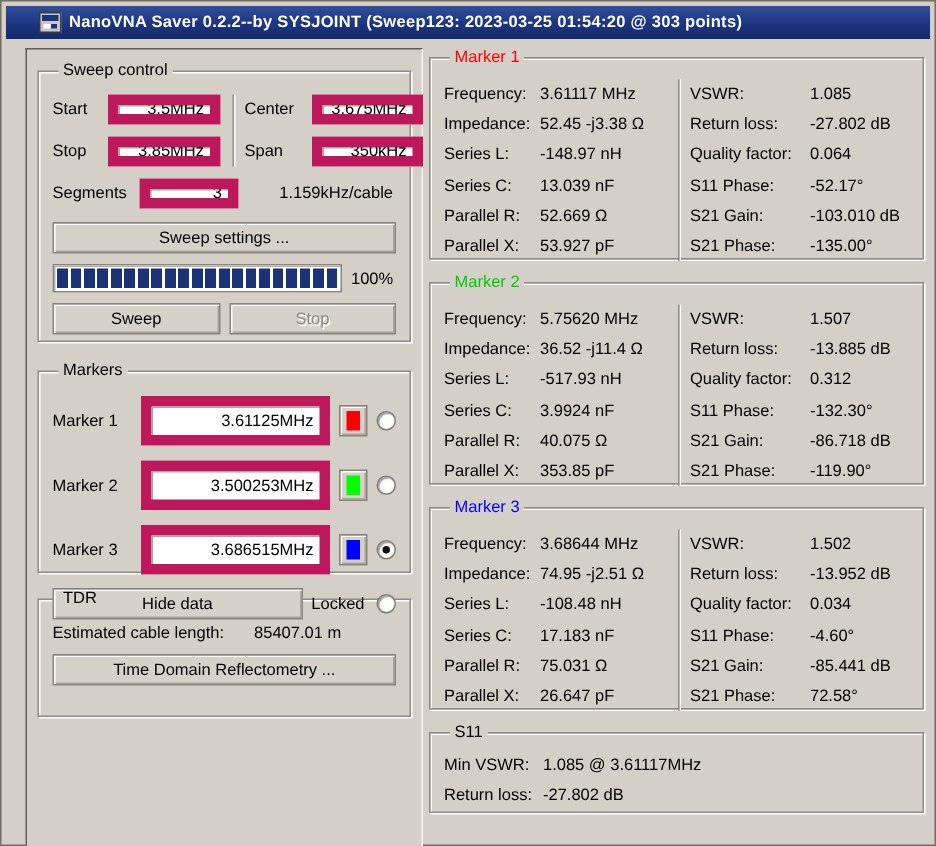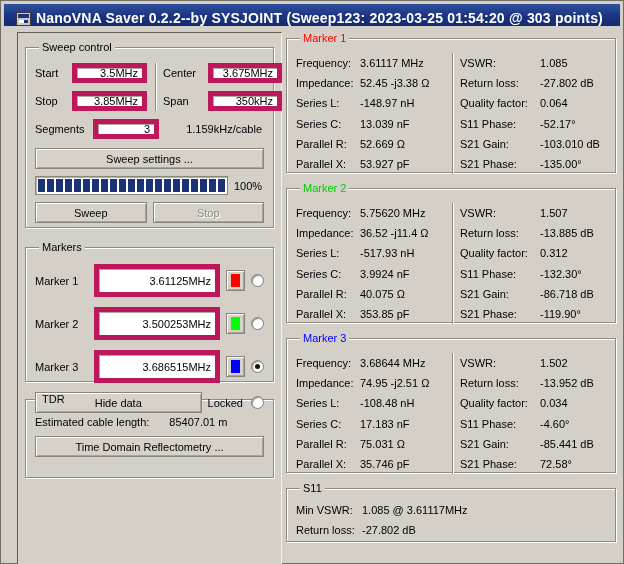--- a/index.html
+++ b/index.html
@@ -10,23 +10,23 @@
     color: #000;
     background: #d4d0c8;
     overflow: hidden;
   }
   .window { width: 624px; height: 564px; background: #d4d0c8; border: 1px solid #716f64; padding: 3px 3px 0 3px; }
 
   
   .titlebar {
     height: 22px;
     background: linear-gradient(#30509e, #1c3480 55%, #132a6e);
-    display: flex; align-items: flex-end; gap: 5px;
-    padding: 0 12px;
-    color: #fff; font-weight: bold; font-size: 14px;
+    display: flex; align-items: center; gap: 5px;
+    padding: 0 22px;
+    color: #fff; font-weight: bold; font-size: 11px;
     letter-spacing: .2px;
     white-space: nowrap; overflow: hidden;
   }
   .app-icon { width: 15px; height: 14px; flex: 0 0 auto; position: relative;
     background: #c8c8c8; border: 1px solid #3a3a3a; }
   .app-icon::before { content:''; position:absolute; left:1px; top:1px; right:1px; height:4px; background:#1c3480; }
   .app-icon::after { content:''; position:absolute; left:2px; bottom:2px; width:5px; height:3px; background:#fff; box-shadow: 4px 0 0 #1c3480; }
 
   
   .client { display: flex; height: 539px; padding: 6px 4px 0 13px; align-items: flex-start; }
@@ -59,21 +59,21 @@
   .sweep-fields {
     display: grid;
     grid-template-columns: 37px 75px 16px 45px 74px;
     row-gap: 8px; align-items: center; margin-top: 4px;
   }
   .vsep2 { grid-column: 3; grid-row: 1 / 3; width: 1px; height: 100%; background: #8f8b83; box-shadow: 1px 0 0 #fff; justify-self: center; }
 
   .field-input {
     height: 20px; width: 100%;
     background: #fff;
-    border: 5px solid #be185d;
+    border: 7px solid #be185d;
     box-shadow: inset 1px 1px 0 #aca89e;
     font: 11px "Liberation Sans", sans-serif;
     text-align: right; padding: 0 4px 0 2px;
   }
   .seg-row { display: flex; align-items: center; margin-top: 8px; }
   .seg-row label { width: 58px; }
   .seg-input { width: 66px; }
   .step-info { margin-left: auto; padding-right: 2px; }
 
   .btn {
@@ -373,21 +373,21 @@
                 <div class="datarow">
                   <span class="dlabel">Series C:</span>
                   <span class="dvalue">17.183 nF</span>
                 </div>
                 <div class="datarow">
                   <span class="dlabel">Parallel R:</span>
                   <span class="dvalue">75.031 Ω</span>
                 </div>
                 <div class="datarow">
                   <span class="dlabel">Parallel X:</span>
-                  <span class="dvalue">35.746 pF</span>
+                  <span class="dvalue">26.647 pF</span>
                 </div>
               </div>
       <div class="col-vsep"></div>
       <div class="col-r">
                 <div class="datarow">
                   <span class="dlabel">VSWR:</span>
                   <span class="dvalue">1.502</span>
                 </div>
                 <div class="datarow">
                   <span class="dlabel">Return loss:</span>

